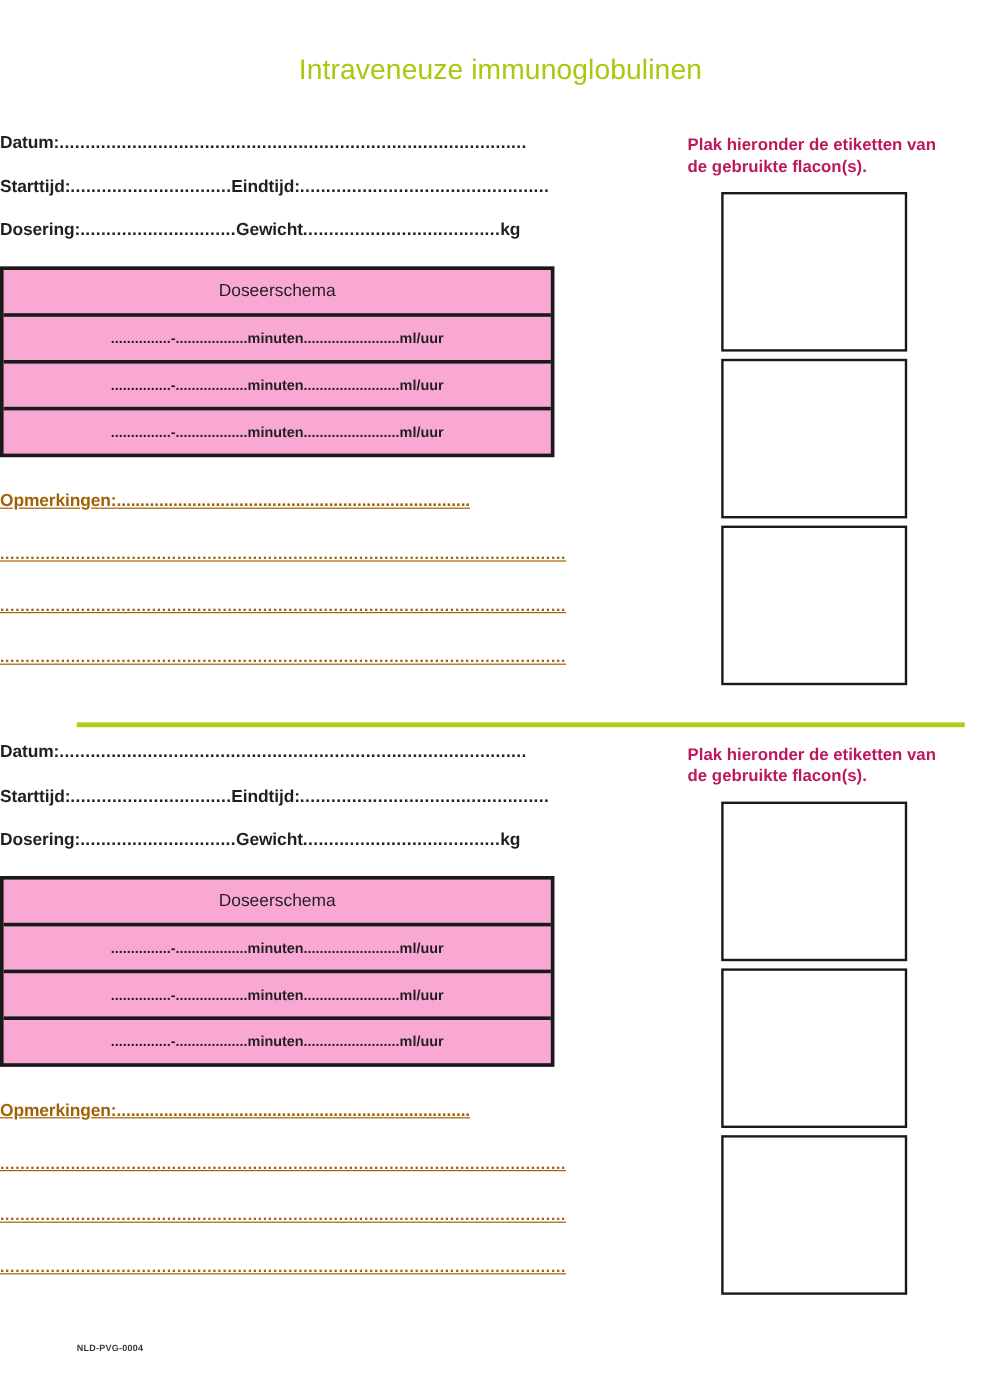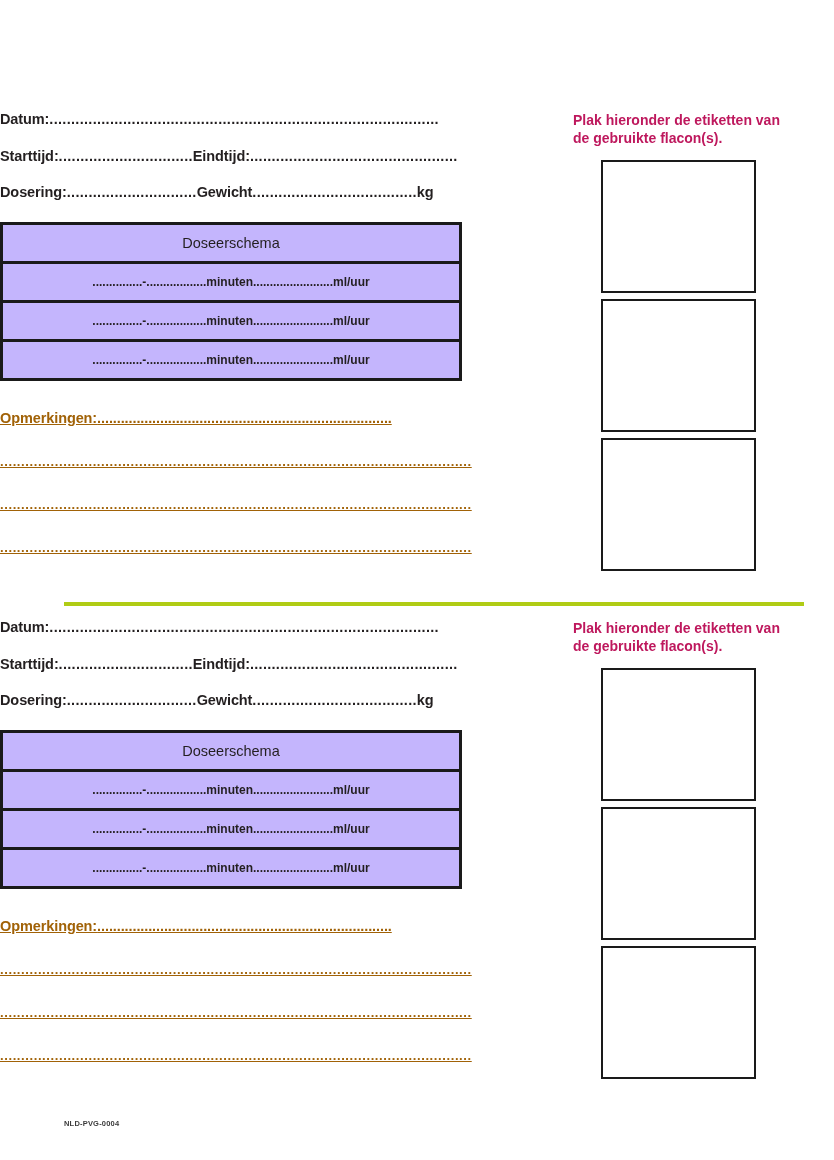--- a/index.html
+++ b/index.html
@@ -80,21 +80,21 @@
   }
   .form-line.first { margin-bottom: 22px; }
 
   
   .dose-table {
     width: 462px;
     border: 3px solid #1a1a1a;
     border-collapse: separate;
     border-spacing: 0;
     margin-top: 14px;
-    background: #c4b5fd;
+    background: #f9a8d4;
   }
   .dose-table .th-cell {
     height: 34px;
     line-height: 34px;
     text-align: center;
     font-size: 14.5px;
     font-weight: 400;
     color: #231f20;
     border-bottom: 3px solid #1a1a1a;
   }
@@ -172,20 +172,21 @@
   #section-1 { position: absolute; top: 112px; left: 0; width: 834px; }
   #green-rule { position: absolute; top: 602px; left: 0; width: 834px; }
   #section-2 { position: absolute; top: 620px; left: 0; width: 834px; }
 </style>
 </head>
 <body>
 
 <div class="page">
 
   <div class="title-block">
+    <div class="doc-subtitle">Intraveneuze immunoglobulinen</div>
   </div>
 
   <div class="section" id="section-1">
     <div class="section-inner">
 
       <div class="left-col">
 
         <div class="form-line first"><span>Datum:</span><span class="dots">..........................................................................................</span></div>
 
         <div class="form-line"><span>Starttijd:</span><span class="dots">...............................</span><span>Eindtijd:</span><span class="dots">................................................</span></div>

